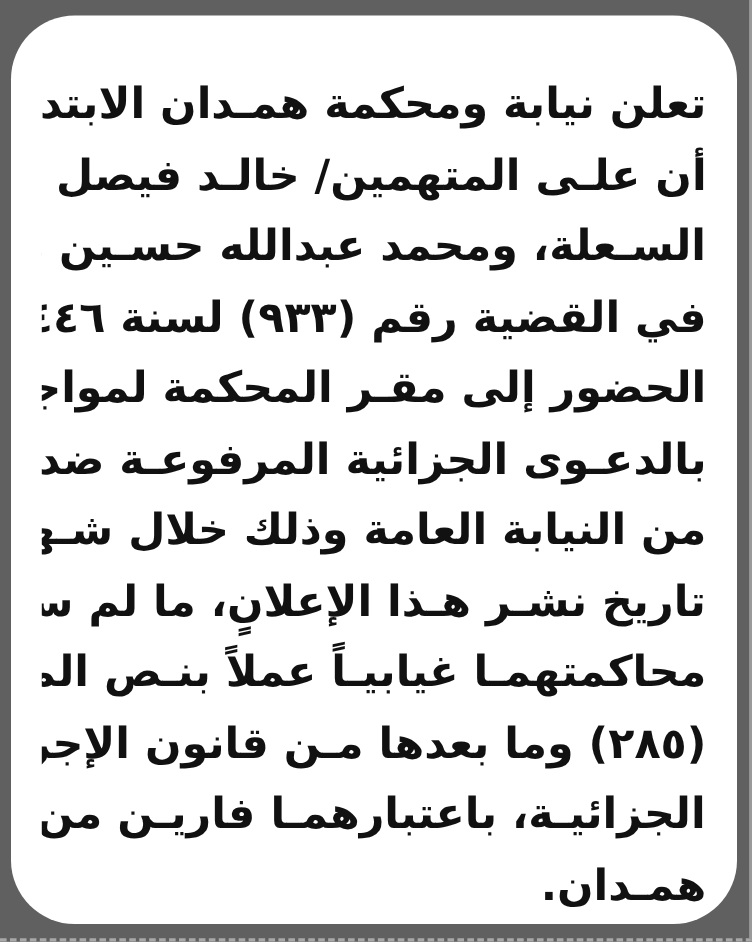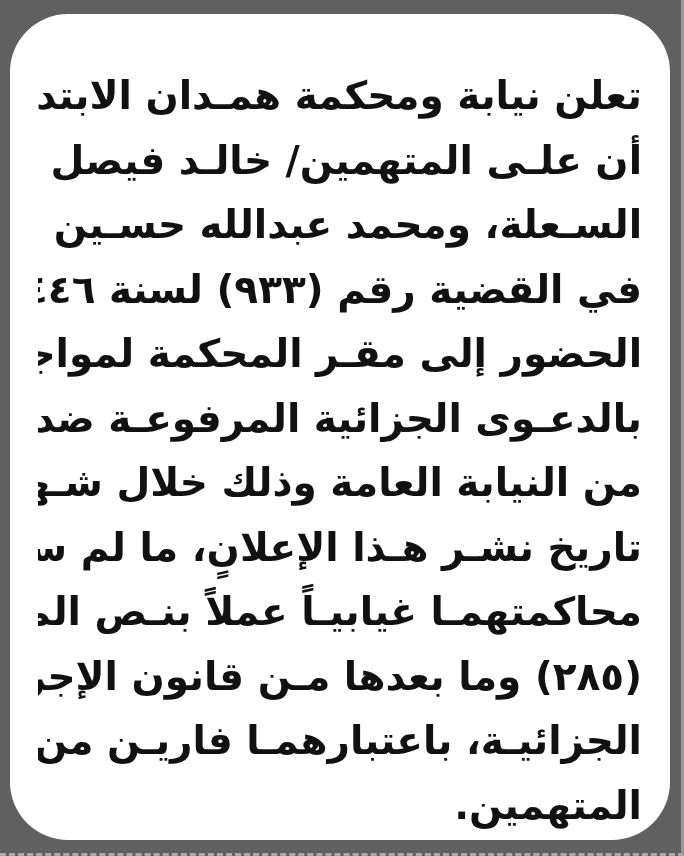--- a/index.html
+++ b/index.html
@@ -67,16 +67,16 @@
       <span class="line">أن علـى المتهمين/ خالـد فيصل محمد</span>
       <span class="line">السـعلة، ومحمد عبدالله حسـين رفيق</span>
       <span class="line">في القضية رقم (٩٣٣) لسنة ١٤٤٦هـ،</span>
       <span class="line">الحضور إلى مقـر المحكمة لمواجهتهما</span>
       <span class="line">بالدعـوى الجزائية المرفوعـة ضدهما</span>
       <span class="line">من النيابة العامة وذلك خلال شـهر من</span>
       <span class="line">تاريخ نشـر هـذا الإعلانٍ، ما لم سـتتم</span>
       <span class="line">محاكمتهمـا غيابيـاً عملاً بنـص المادة</span>
       <span class="line">(٢٨٥) وما بعدها مـن قانون الإجراءات</span>
       <span class="line">الجزائيـة، باعتبارهمـا فاريـن من وجه</span>
-      <span class="line last">المتهمين.</span>
+      <span class="line last">همـدان.</span>
     </div>
   </div>
 </div>
 
 </body></html>

